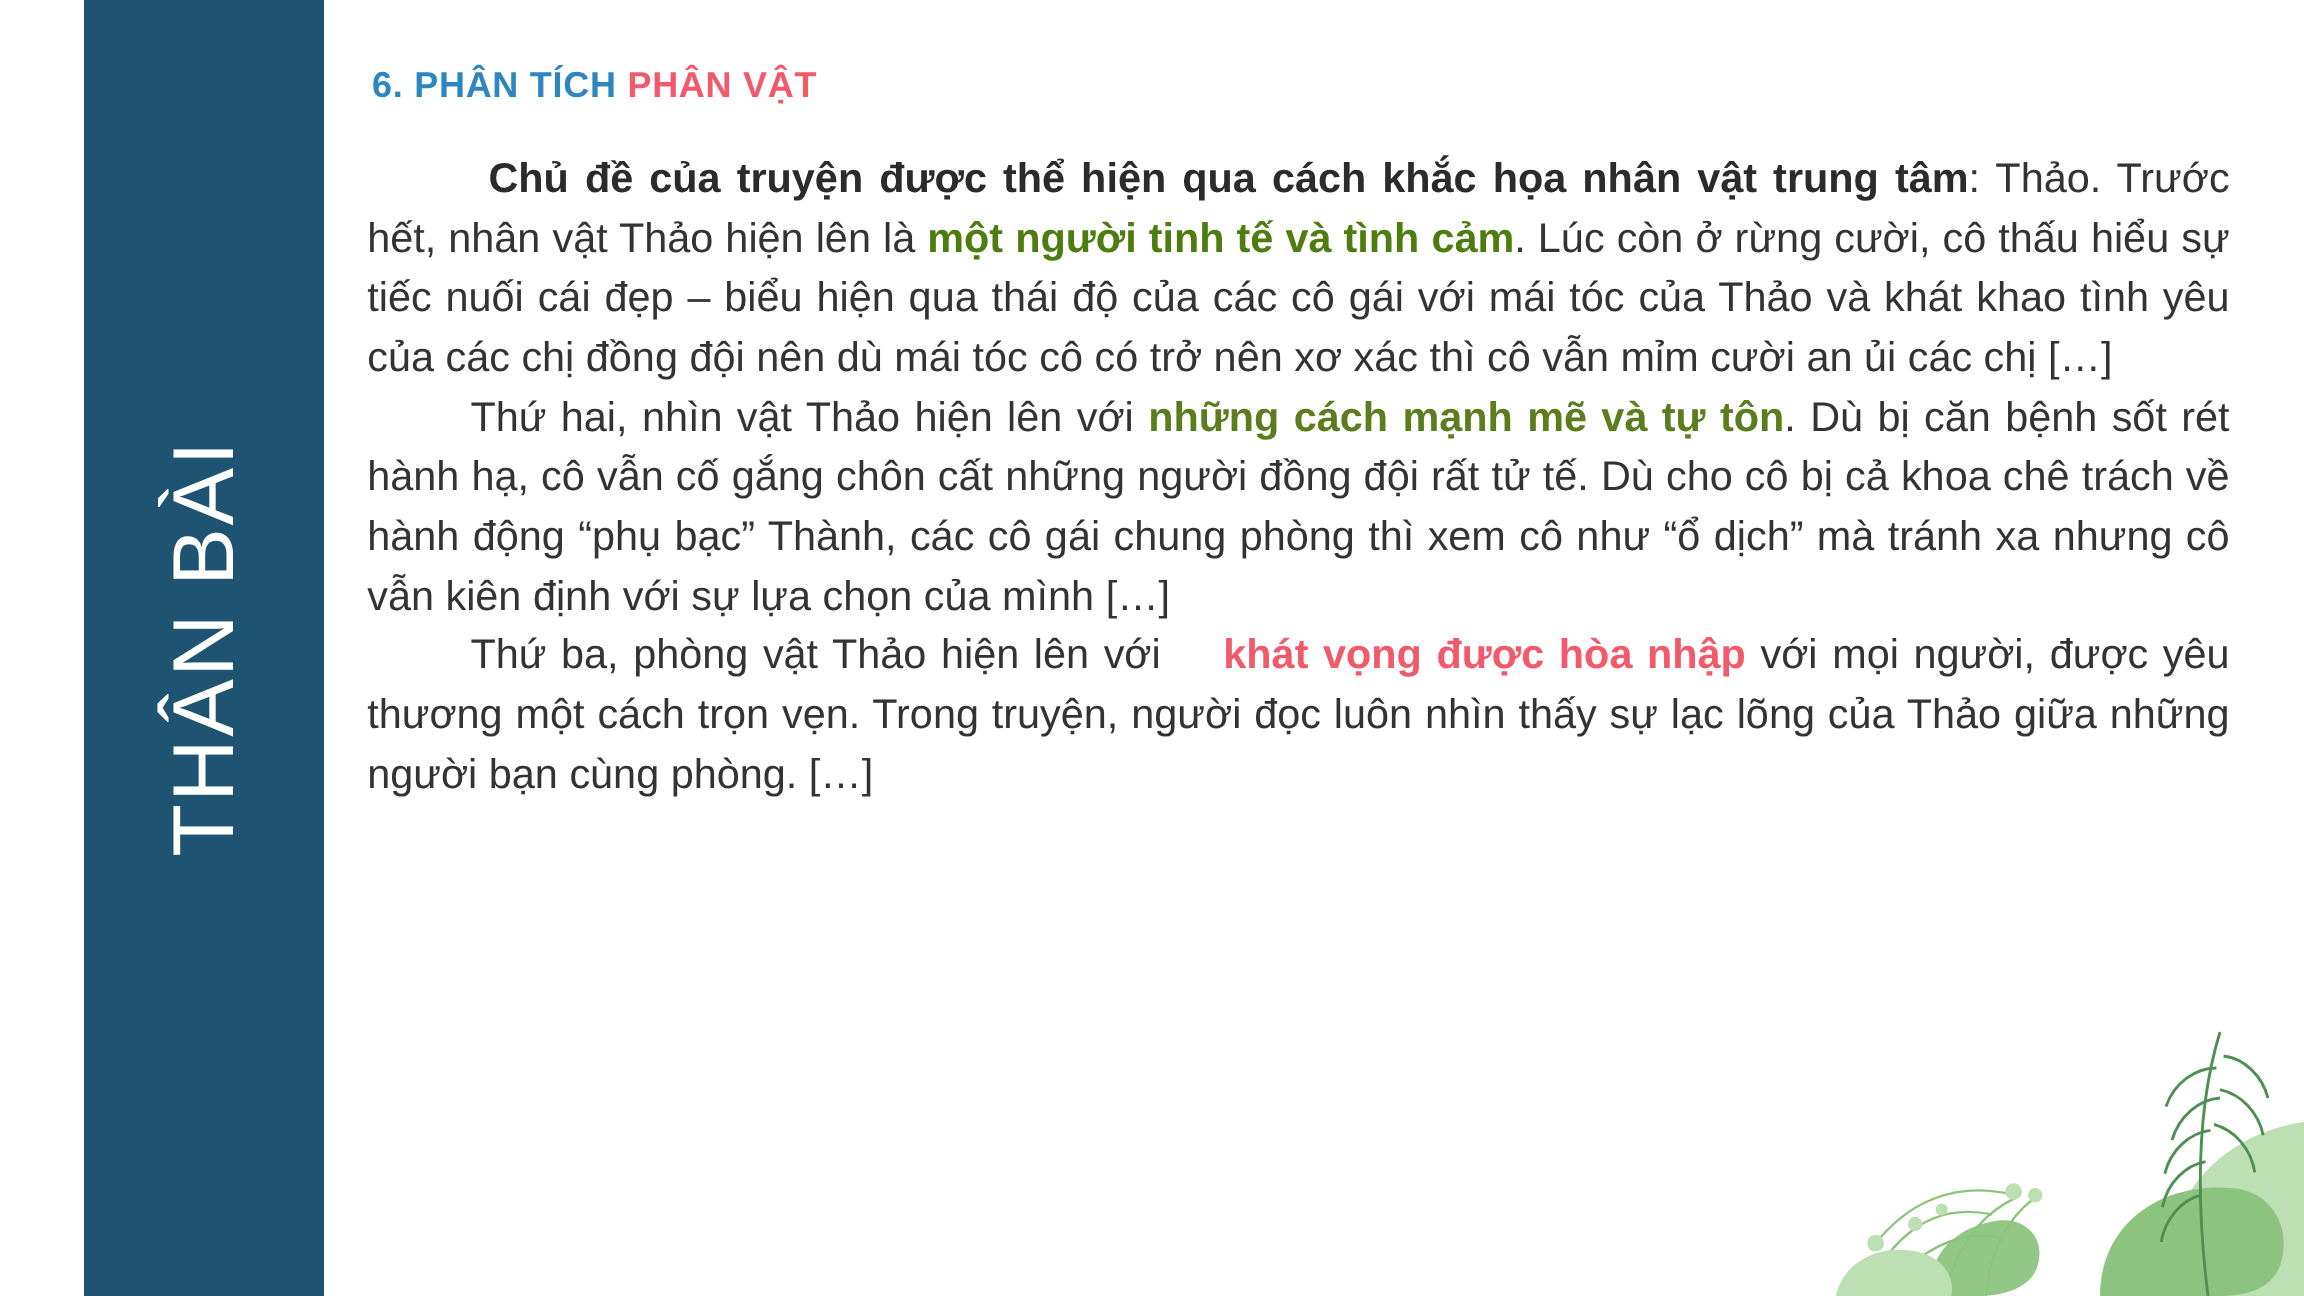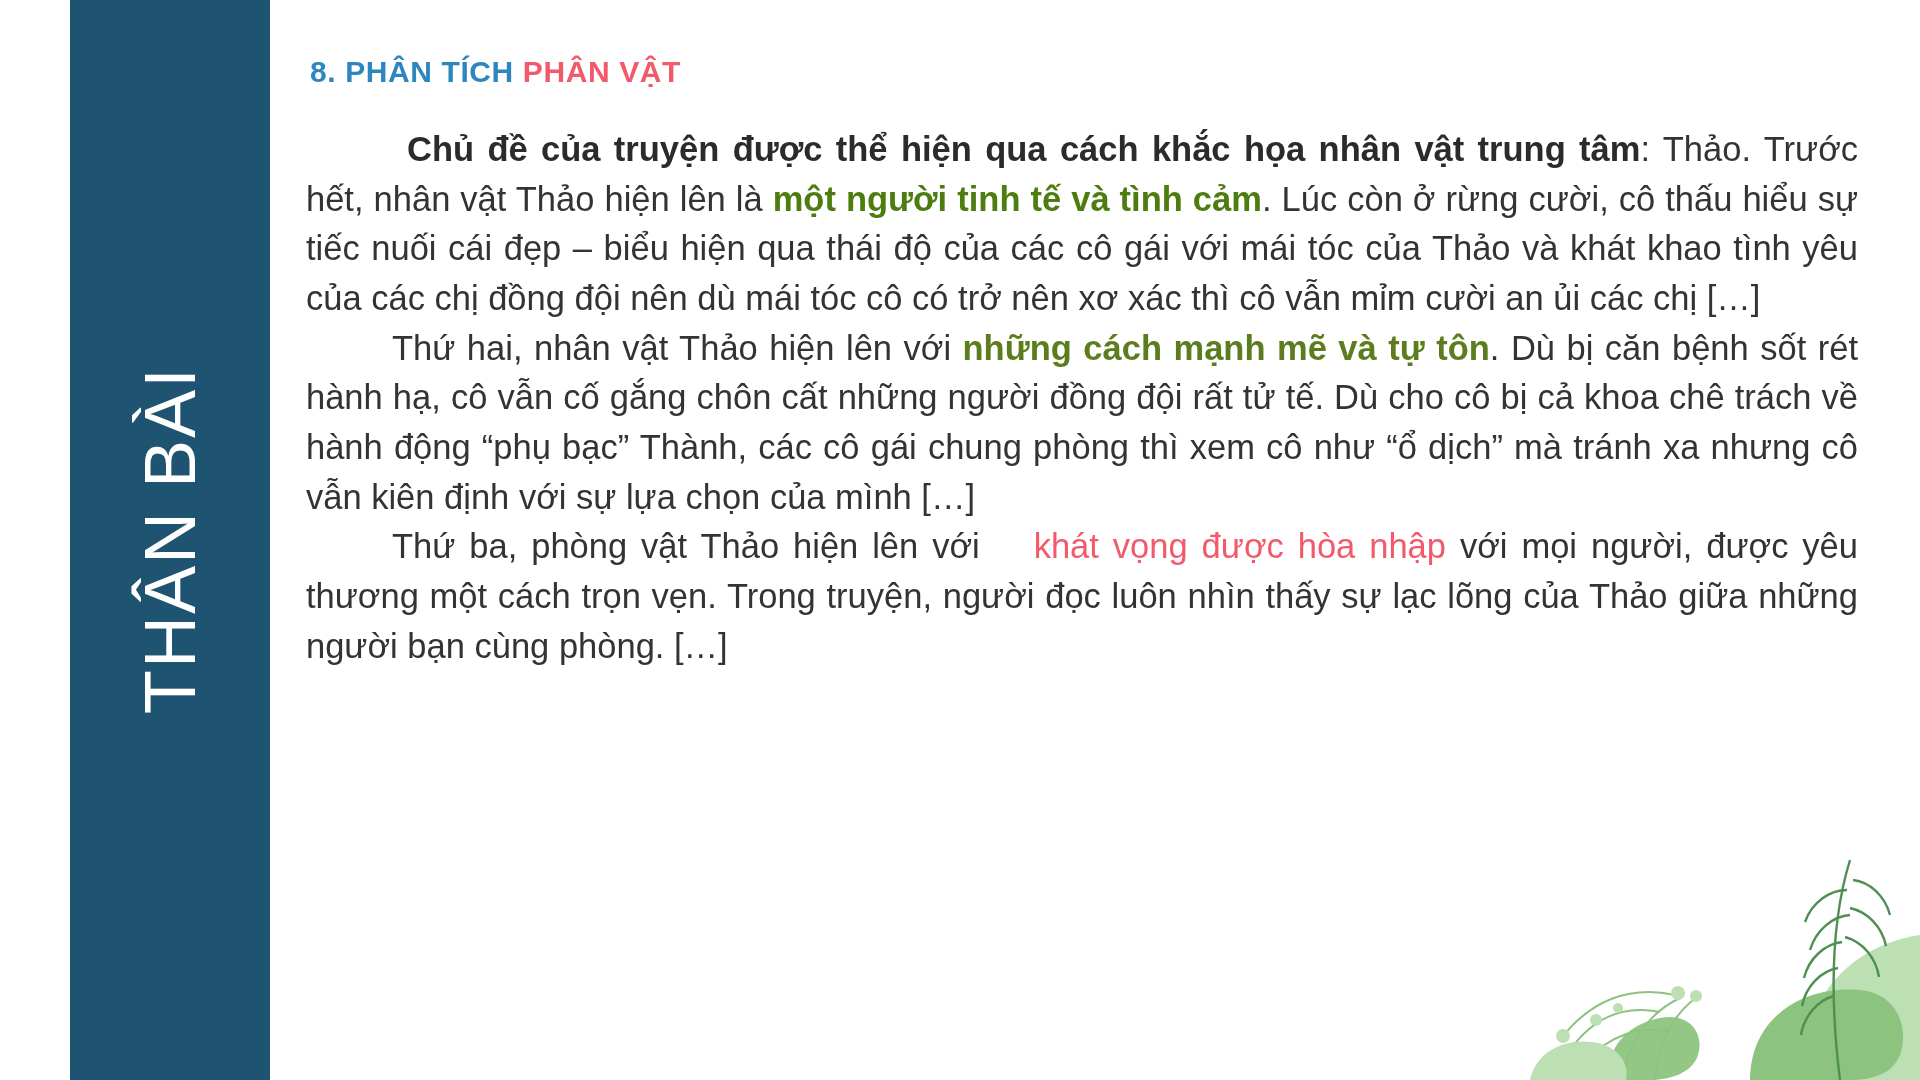--- a/index.html
+++ b/index.html
@@ -69,21 +69,21 @@
     text-align: justify;
     font-family: "Liberation Sans", sans-serif;
   }
   .body-text p {
     margin: 0;
     text-indent: 86px;
   }
   .b      { font-weight: bold; color: #2b2b2b; margin-left: 15px; }
   .blue   { color: #4d7c0f; font-weight: bold; }
   .green  { color: #5c7d1e; font-weight: bold; }
-  .red    { color: #f2596a; font-weight: normal; margin-left: 40px; }
+  .red    { color: #f2596a; font-weight: bold; margin-left: 40px; }
 
   
   .decor {
     position: absolute;
     right: 0;
     bottom: 0;
     width: 420px;
     height: 330px;
     pointer-events: none;
   }
@@ -91,28 +91,28 @@
 </head>
 <body>
 
 <div class="sidebar">
   <div class="sidebar-label">THÂN BÀI</div>
 </div>
 
 <div class="content">
 
   <div class="slide-heading">
-    <span class="h-blue">8. PHÂN TÍCH </span><span class="h-red">PHÂN VẬT</span>
+    <span class="h-blue">6. PHÂN TÍCH </span><span class="h-red">PHÂN VẬT</span>
   </div>
 
   <div class="body-text">
 
     <p><span class="b">Chủ đề của truyện được thể hiện qua cách khắc họa nhân vật trung tâm</span><span>: Thảo. Trước hết, nhân vật Thảo hiện lên là </span><span class="blue">một người tinh tế và tình cảm</span><span>. Lúc còn ở rừng cười, cô thấu hiểu sự tiếc nuối cái đẹp – biểu hiện qua thái độ của các cô gái với mái tóc của Thảo và khát khao tình yêu của các chị đồng đội nên dù mái tóc cô có trở nên xơ xác thì cô vẫn mỉm cười an ủi các chị […]</span></p>
 
-    <p><span>Thứ hai, nhân vật Thảo hiện lên với </span><span class="green">những cách mạnh mẽ và tự tôn</span><span>. Dù bị căn bệnh sốt rét hành hạ, cô vẫn cố gắng chôn cất những người đồng đội rất tử tế. Dù cho cô bị cả khoa chê trách về hành động “phụ bạc” Thành, các cô gái chung phòng thì xem cô như “ổ dịch” mà tránh xa nhưng cô vẫn kiên định với sự lựa chọn của mình […]</span></p>
+    <p><span>Thứ hai, nhìn vật Thảo hiện lên với </span><span class="green">những cách mạnh mẽ và tự tôn</span><span>. Dù bị căn bệnh sốt rét hành hạ, cô vẫn cố gắng chôn cất những người đồng đội rất tử tế. Dù cho cô bị cả khoa chê trách về hành động “phụ bạc” Thành, các cô gái chung phòng thì xem cô như “ổ dịch” mà tránh xa nhưng cô vẫn kiên định với sự lựa chọn của mình […]</span></p>
 
     <p><span>Thứ ba, phòng vật Thảo hiện lên với </span><span class="red">khát vọng được hòa nhập</span><span> với mọi người, được yêu thương một cách trọn vẹn. Trong truyện, người đọc luôn nhìn thấy sự lạc lõng của Thảo giữa những người bạn cùng phòng. […]</span></p>
 
   </div>
 </div>
 
 <svg class="decor" viewBox="0 0 420 330" xmlns="http://www.w3.org/2000/svg">
   <path d="M300 330 C300 250 350 195 420 185 L420 330 Z" fill="#bcdfb4"></path>
   <path d="M250 330 C250 270 300 235 360 240 C395 243 410 275 400 305 C392 325 370 330 350 330 Z" fill="#8cc47f"></path>
   <g stroke="#4f8f52" stroke-width="2.4" fill="none">

